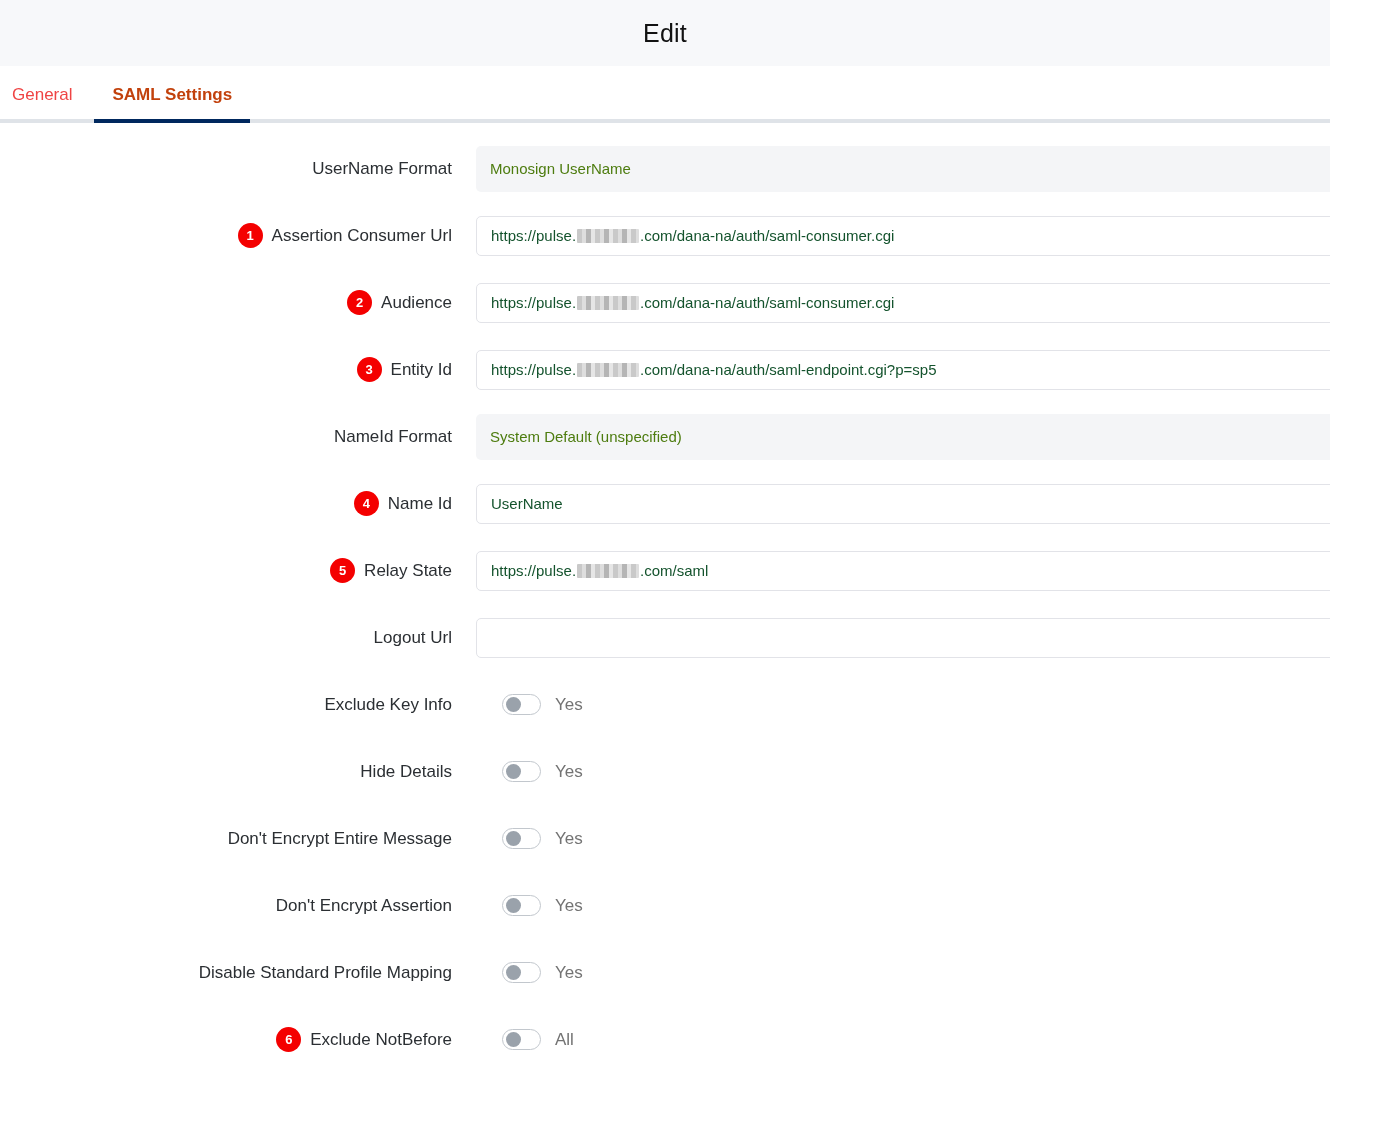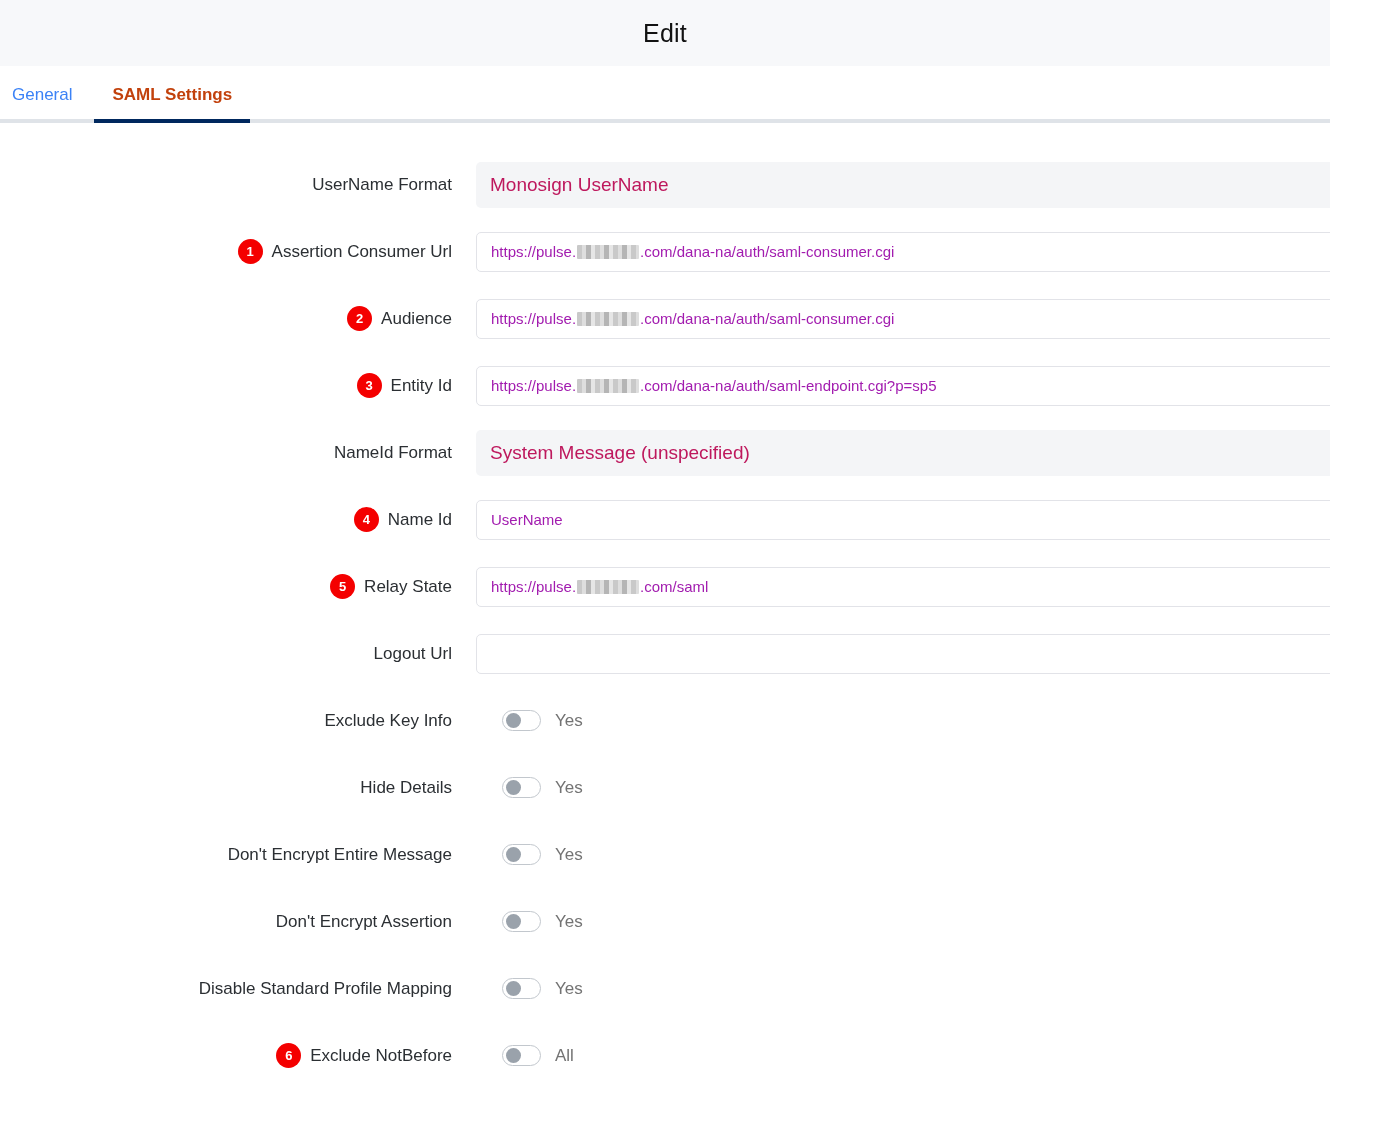--- a/index.html
+++ b/index.html
@@ -52,21 +52,21 @@
     height: 4px;
     background: #dfe3e8;
   }
   .tab {
     position: relative;
     height: 57px;
     display: flex;
     align-items: center;
     padding: 0 18px;
     font-size: 17px;
-    color: #3b82f6;
+    color: #ef4444;
     cursor: pointer;
     background: transparent;
     border: none;
     font-family: inherit;
   }
   .tab:first-child { padding-left: 12px; padding-right: 22px; }
   .tab.active {
     color: #c2410c;
     font-weight: 700;
   }
@@ -75,21 +75,21 @@
     position: absolute;
     left: 0; right: 0;
     bottom: 0;
     height: 4px;
     background: #00285e;
     z-index: 2;
   }
 
   
   .form {
-    padding-top: 28px;
+    padding-top: 12px;
   }
   .row {
     display: flex;
     align-items: center;
     height: 67px;
   }
   .row.toggle-row { height: 67px; gap: 26px; }
 
   .label-cell {
     width: 452px;
@@ -136,22 +136,22 @@
     background: #f4f5f7;
     border: none;
     border-radius: 5px;
     display: flex;
     align-items: center;
     padding: 0 12px 0 14px;
     cursor: default;
   }
   .select-value {
     flex: 1 1 auto;
-    font-size: 19px;
-    color: #be185d;
+    font-size: 15px;
+    color: #4d7c0f;
     white-space: nowrap;
     overflow: hidden;
   }
   .select-icons {
     display: flex;
     align-items: center;
     gap: 11px;
     flex: 0 0 auto;
   }
   .icon-clear {
@@ -217,21 +217,21 @@
       repeating-linear-gradient(90deg,
         #c9c9c9 0px, #c9c9c9 5px,
         #dedede 5px, #dedede 9px,
         #b5b5b5 9px, #b5b5b5 14px,
         #e6e6e6 14px, #e6e6e6 18px);
     filter: blur(0.7px);
     border-radius: 1px;
   }
   .value-text {
     font-size: 15px;
-    color: #a21caf;
+    color: #14532d;
     white-space: nowrap;
   }
   .fake-input {
     width: 901px;
     height: 40px;
     border: 1px solid #e2e3e8;
     border-radius: 5px;
     background: #ffffff;
     display: flex;
     align-items: center;
@@ -311,21 +311,21 @@
         </div>
       </div>
     </div>
 
     <div class="row">
       <div class="label-cell">
         <span class="label-text">NameId Format</span>
       </div>
       <div class="field-cell">
         <div class="select-box">
-          <span class="select-value">System Message (unspecified)</span>
+          <span class="select-value">System Default (unspecified)</span>
           <span class="select-icons">
             <span class="icon-clear"></span>
             <span class="icon-caret"></span>
           </span>
         </div>
       </div>
     </div>
 
     <div class="row">
       <div class="label-cell">

